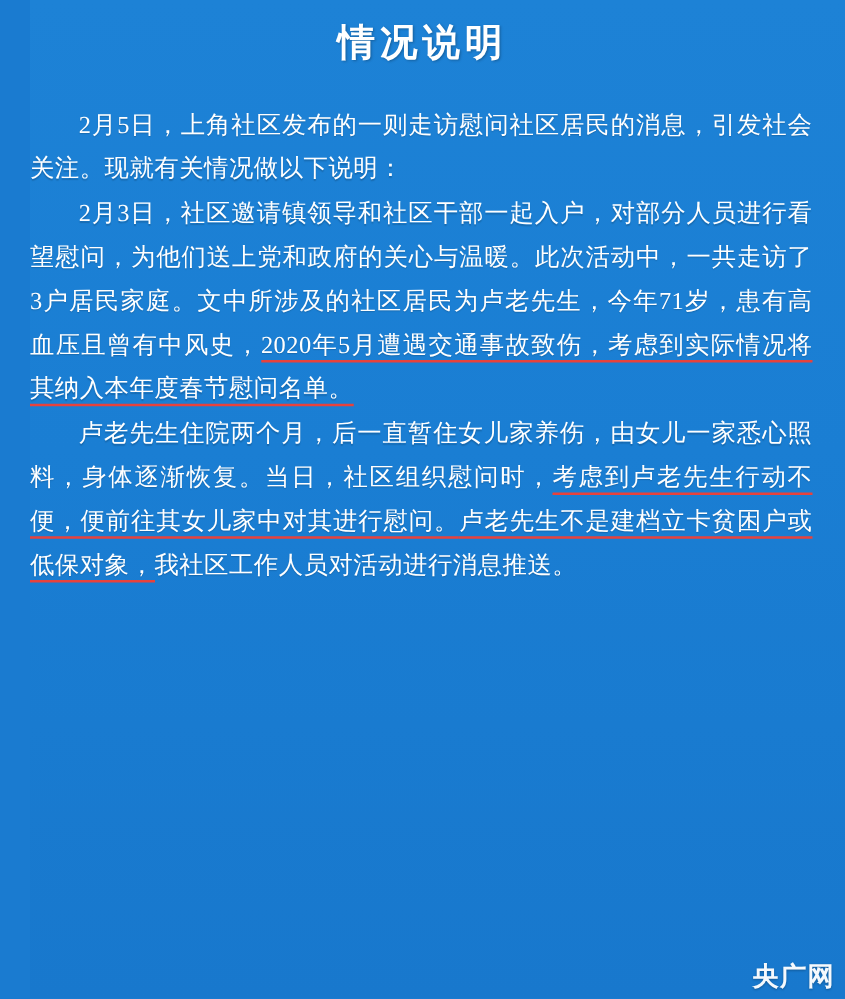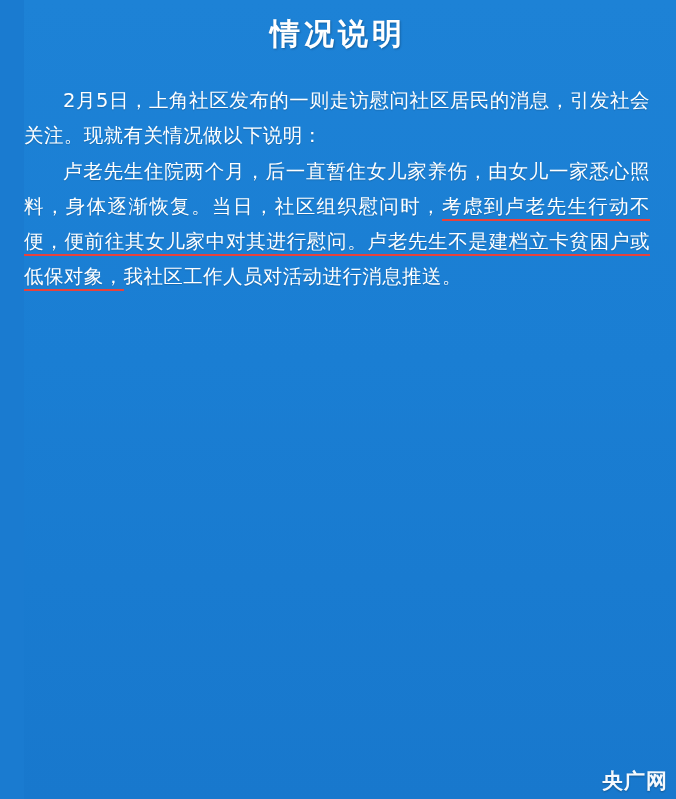--- a/index.html
+++ b/index.html
@@ -38,20 +38,21 @@
     color: #ffffff;
     font-size: 30px;
     font-weight: bold;
     letter-spacing: 4px;
     text-shadow: 1px 1px 2px rgba(0,0,0,0.25);
   }
   .body-wrap {
     flex: 1;
     padding: 22px 26px 4px 24px;
     box-sizing: border-box;
+    font-family: Liberation Serif, serif;
   }
   p.para {
     margin: 0 0 1px 0;
     color: #ffffff;
     font-size: 19.5px;
     line-height: 35px;
     text-align: justify;
     text-justify: inter-ideograph;
     text-indent: 2em;
     letter-spacing: 0.4px;
@@ -81,20 +82,21 @@
 
 <div class="page">
   <div class="left-rail"></div>
 
   <div class="title-bar">
     <span class="doc-title">情况说明</span>
   </div>
 
   <div class="body-wrap">
     <p class="para" id="p1"><span>2月5日，上角社区发布的一则走访慰问社区居民的消息，引发社会关注。现就有关情况做以下说明：</span></p>
+    <p class="para" id="p3"><span>2月3日，社区邀请镇领导和社区干部一起入户，对部分人员进行看望慰问，为他们送上党和政府的关心与温暖。此次活动中，一共走访了3户居民家庭。文中所涉及的社区居民为卢老先生，今年71岁，患有高血压且曾有中风史，</span><span class="u">2020年5月遭遇交通事故致伤，考虑到实际情况将其纳入本年度春节慰问名单。</span></p>
     <p class="para" id="p4"><span>卢老先生住院两个月，后一直暂住女儿家养伤，由女儿一家悉心照料，身体逐渐恢复。当日，社区组织慰问时，</span><span class="u">考虑到卢老先生行动不便，便前往其女儿家中对其进行慰问。</span><span class="u">卢老先生不是建档立卡贫困户或低保对象，</span><span>我社区工作人员对活动进行消息推送。</span></p>
   </div>
 
   <div class="footer">
     <div class="logo">
       <span>央广网</span>
     </div>
   </div>
 </div>
 

